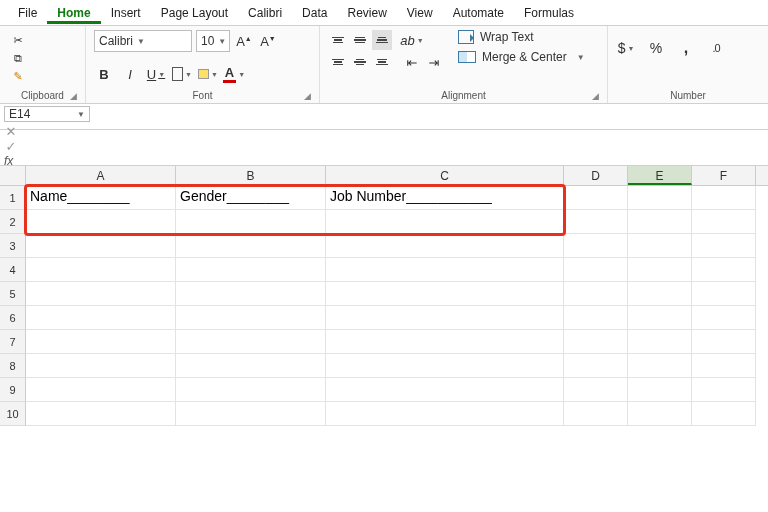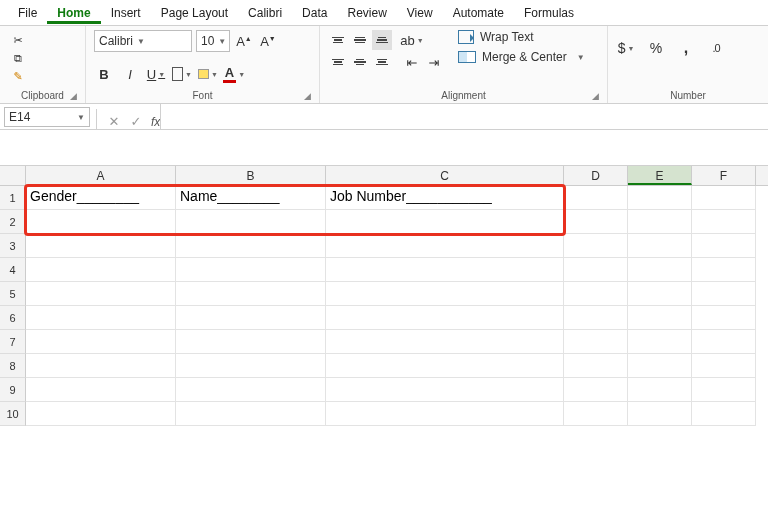--- a/index.html
+++ b/index.html
@@ -42,21 +42,21 @@
 .wm-item { display:flex; align-items:center; gap:6px; }
 .wrap-ico { width:16px; height:14px; border:1px solid #3a7aa5; position:relative; }
 .wrap-ico::after { content:""; position:absolute; right:-5px; top:3px; border:4px solid transparent; border-left-color:#3a7aa5; }
 .merge-ico { width:18px; height:12px; border:1px solid #3a7aa5; background: linear-gradient(90deg,#cfe6f5 50%, #fff 50%); }
 .num-row { display:flex; align-items:center; gap:10px; margin-top:8px; }
 .cur-ico::before { content:"$"; font-size:14px; }
 .pct-ico::before { content:"%"; font-size:14px; }
 .comma-ico::before { content:","; font-size:16px; font-weight:bold; }
 .dec-ico { font-size:11px; letter-spacing:-1px; }
 
-.namebox-row { display:flex; align-items:flex-end; height:26px; border-bottom:1px solid #d0d0d0; }
+.namebox-row { display:flex; align-items:flex-start; height:26px; border-bottom:1px solid #d0d0d0;flex-direction:column; }
 .namebox { width:86px; border:1px solid #bdbdbd; margin:2px 0 2px 4px; height:20px; display:flex; align-items:center; padding:0 4px; font-size:12px; background:#fff; justify-content:space-between; }
 .namebox .dd { font-size:8px; color:#666; }
 .fx-sep { width:1px; background:#d0d0d0; height:20px; margin:0 6px; }
 .fx-btn { width:22px; color:#999; font-size:13px; text-align:center; }
 .fx-label { font-style:italic; font-size:12px; color:#555; margin-left:4px; }
 .formula-bar { flex:1; border-left:1px solid #d0d0d0; height:26px; }
 
 .sheet { position:relative; }
 .colhdr { display:flex; height:20px; background:#f3f3f3; border-bottom:1px solid #ccc; }
 .rowhdr-corner { width:26px; border-right:1px solid #ccc; background:#f3f3f3; }
@@ -178,21 +178,21 @@
             <span class="bar" style="width:8px"></span>
           </div>
         <div class="align-cell ibtn">
             <span class="bar" style="width:10px"></span>
             <span class="bar" style="width:8px"></span>
             <span class="bar" style="width:12px"></span>
           </div>
       </div>
       <div class="align-side">
         <div class="ibtn">
-            <span style="">ab</span>
+            <span style="font-style:italic">ab</span>
             <span class="dd">▼</span>
           </div>
         <div style="display:flex;gap:2px">
           <div class="ibtn">
               <span>⇤</span>
             </div>
           <div class="ibtn">
               <span>⇥</span>
             </div>
         </div>
@@ -266,22 +266,22 @@
       <div class="rn">4</div>
       <div class="rn">5</div>
       <div class="rn">6</div>
       <div class="rn">7</div>
       <div class="rn">8</div>
       <div class="rn">9</div>
       <div class="rn">10</div>
     </div>
     <div class="cells">
       <div class="crow">
+        <div class="cc" style="width:150px">Name________</div>
         <div class="cc" style="width:150px">Gender________</div>
-        <div class="cc" style="width:150px">Name________</div>
         <div class="cc" style="width:238px">Job Number___________</div>
         <div class="cc" style="width:64px"></div>
         <div class="cc" style="width:64px"></div>
         <div class="cc" style="width:64px"></div>
       </div>
       <div class="crow">
           <div class="cc" style="width:150px"></div>
           <div class="cc" style="width:150px"></div>
           <div class="cc" style="width:238px"></div>
           <div class="cc" style="width:64px"></div>

